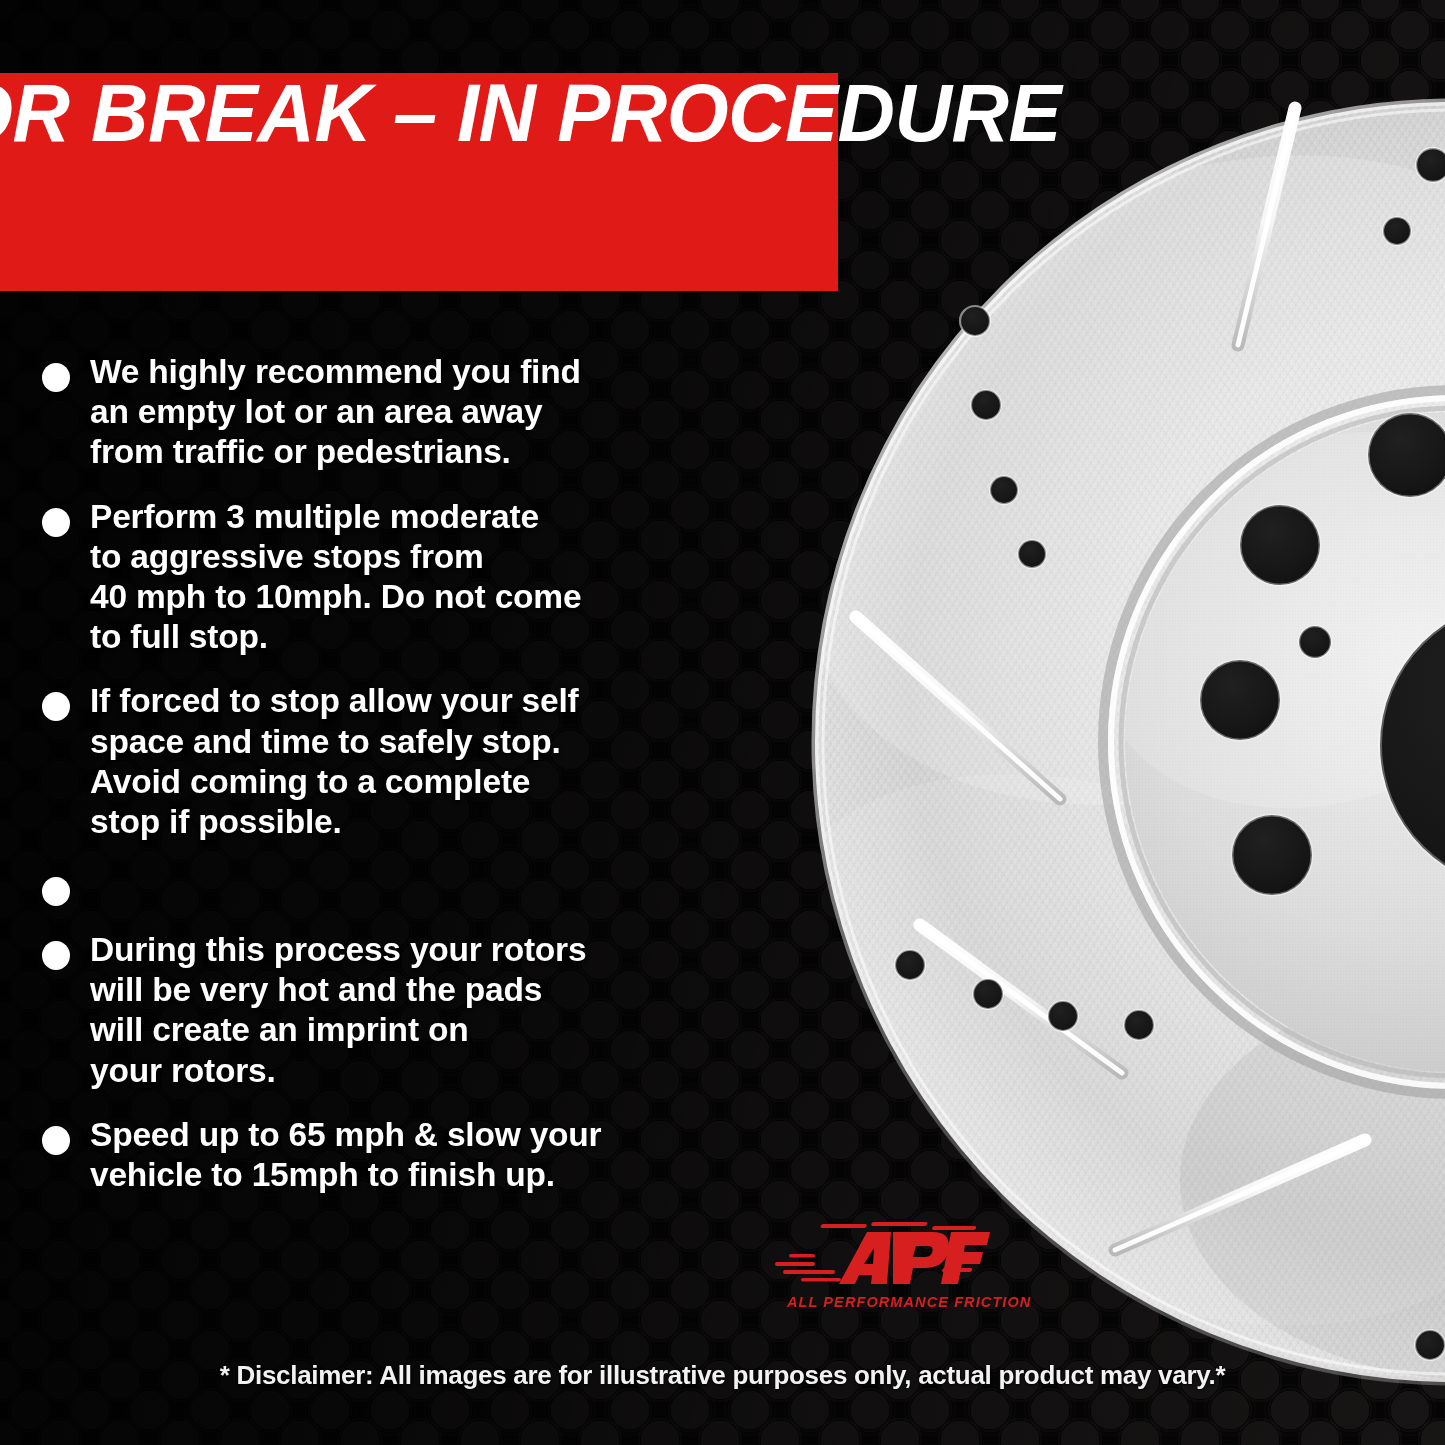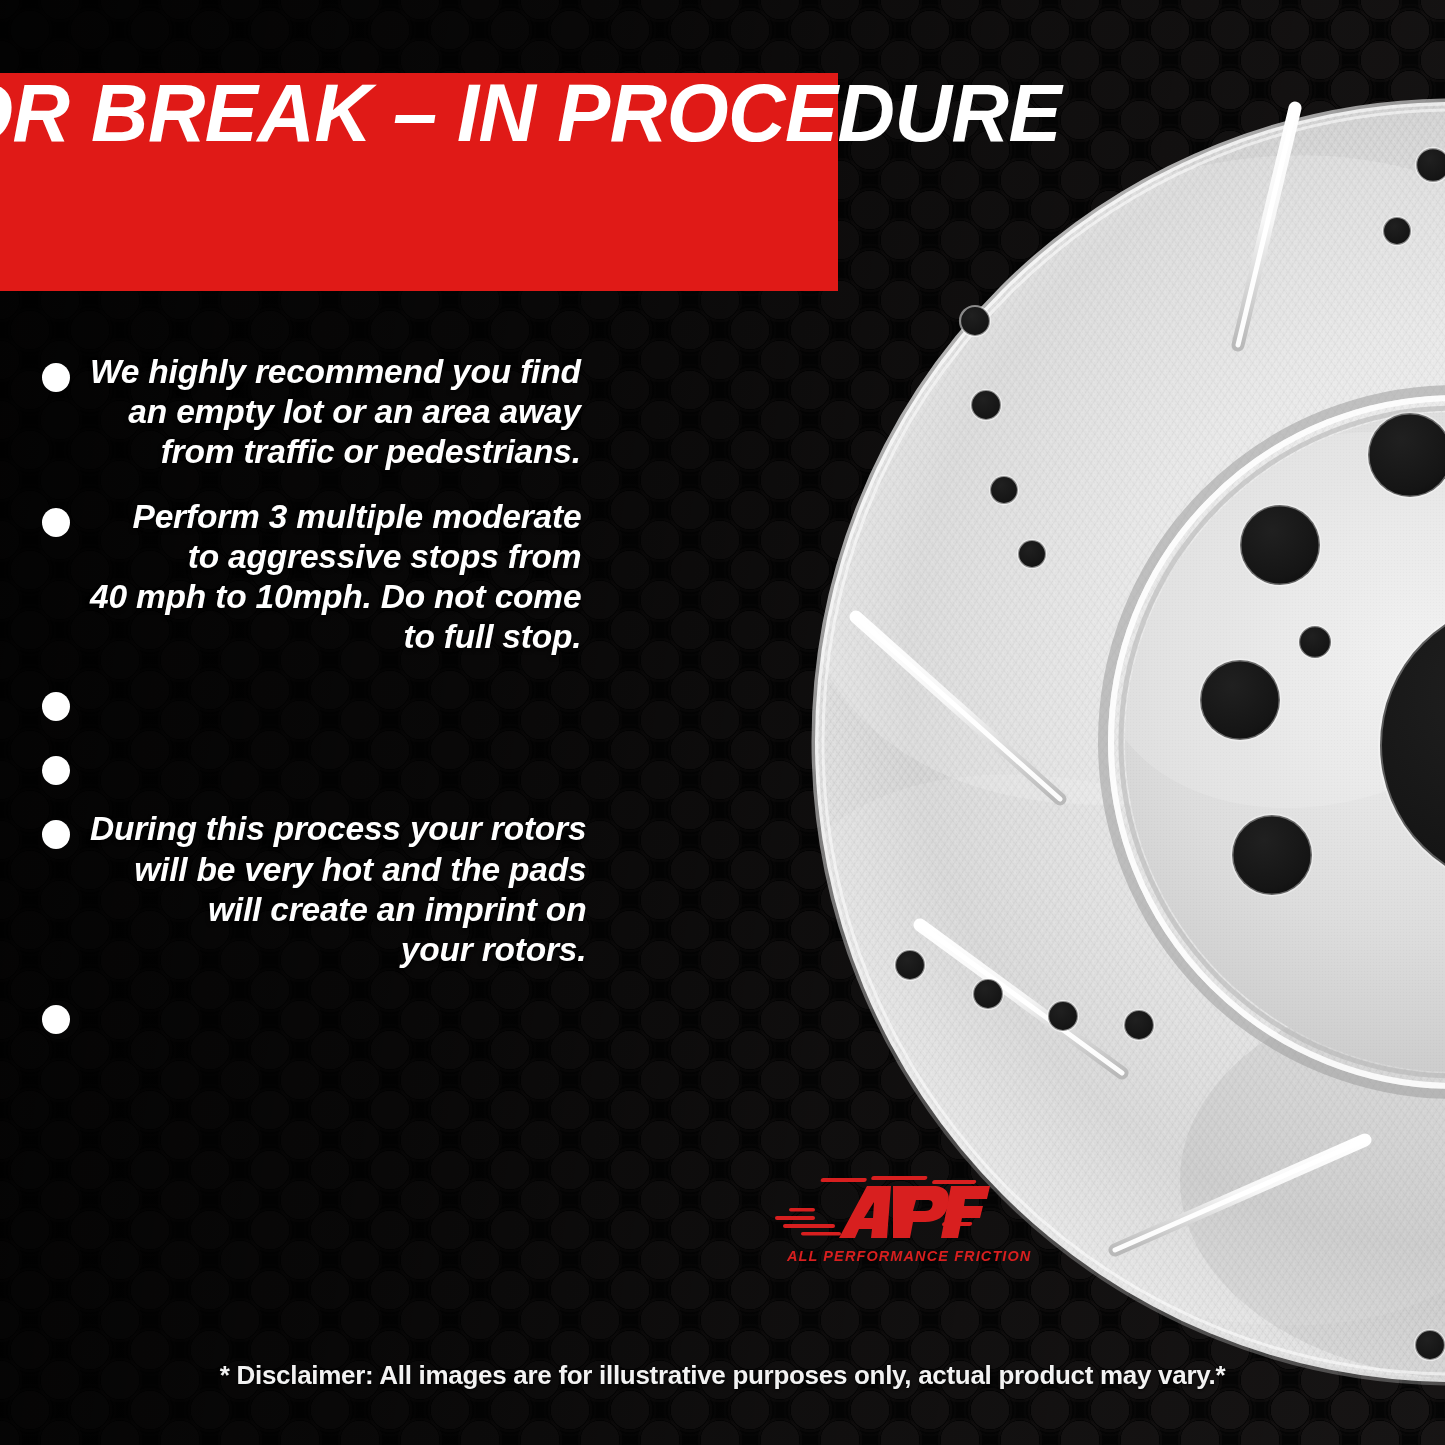--- a/index.html
+++ b/index.html
@@ -104,34 +104,32 @@
     height: 29px;
     border-radius: 50%;
     background: #ffffff;
     margin-top: 11px;
     margin-right: 20px;
   }
   .bullet-text {
     color: #ffffff;
     font-family: "Liberation Sans", sans-serif;
     font-weight: bold;
-    font-style: italic;
     font-size: 33.5px;
     line-height: 1.2;
     letter-spacing: -0.2px;
     white-space: pre-line;
     text-shadow: 0 2px 4px rgba(0,0,0,0.85);
-    text-align: right;
   }
 
   
   .apf-logo {
     position: absolute;
     left: 775px;
-    top: 1172px;
+    top: 1218px;
     width: 215px;
     height: 105px;
     z-index: 7;
   }
   .apf-mark {
     position: relative;
     width: 215px;
     height: 72px;
   }
   .apf-tagline {
@@ -339,36 +337,42 @@
     <div class="bullet-item">
       <span class="bullet-dot"></span>
       <span class="bullet-text">Perform 3 multiple moderate
 to aggressive stops from
 40 mph to 10mph. Do not come
 to full stop.</span>
     </div>
 
     <div class="bullet-item">
       <span class="bullet-dot"></span>
+      <span class="bullet-text">If forced to stop allow your self
+space and time to safely stop.
+Avoid coming to a complete
+stop if possible.</span>
     </div>
 
     <div class="bullet-item">
       <span class="bullet-dot"></span>
     </div>
 
     <div class="bullet-item">
       <span class="bullet-dot"></span>
       <span class="bullet-text">During this process your rotors
 will be very hot and the pads
 will create an imprint on
 your rotors.</span>
     </div>
 
     <div class="bullet-item">
       <span class="bullet-dot"></span>
+      <span class="bullet-text">Speed up to 65 mph &amp; slow your
+vehicle to 15mph to finish up.</span>
     </div>
 
   </div>
 
   <div class="apf-logo">
     <div class="apf-mark">
       <svg width="215" height="72" viewBox="0 0 215 72">
         <g fill="#d81f1f">
 
           <rect x="0" y="44" width="40" height="4" rx="2"></rect>

